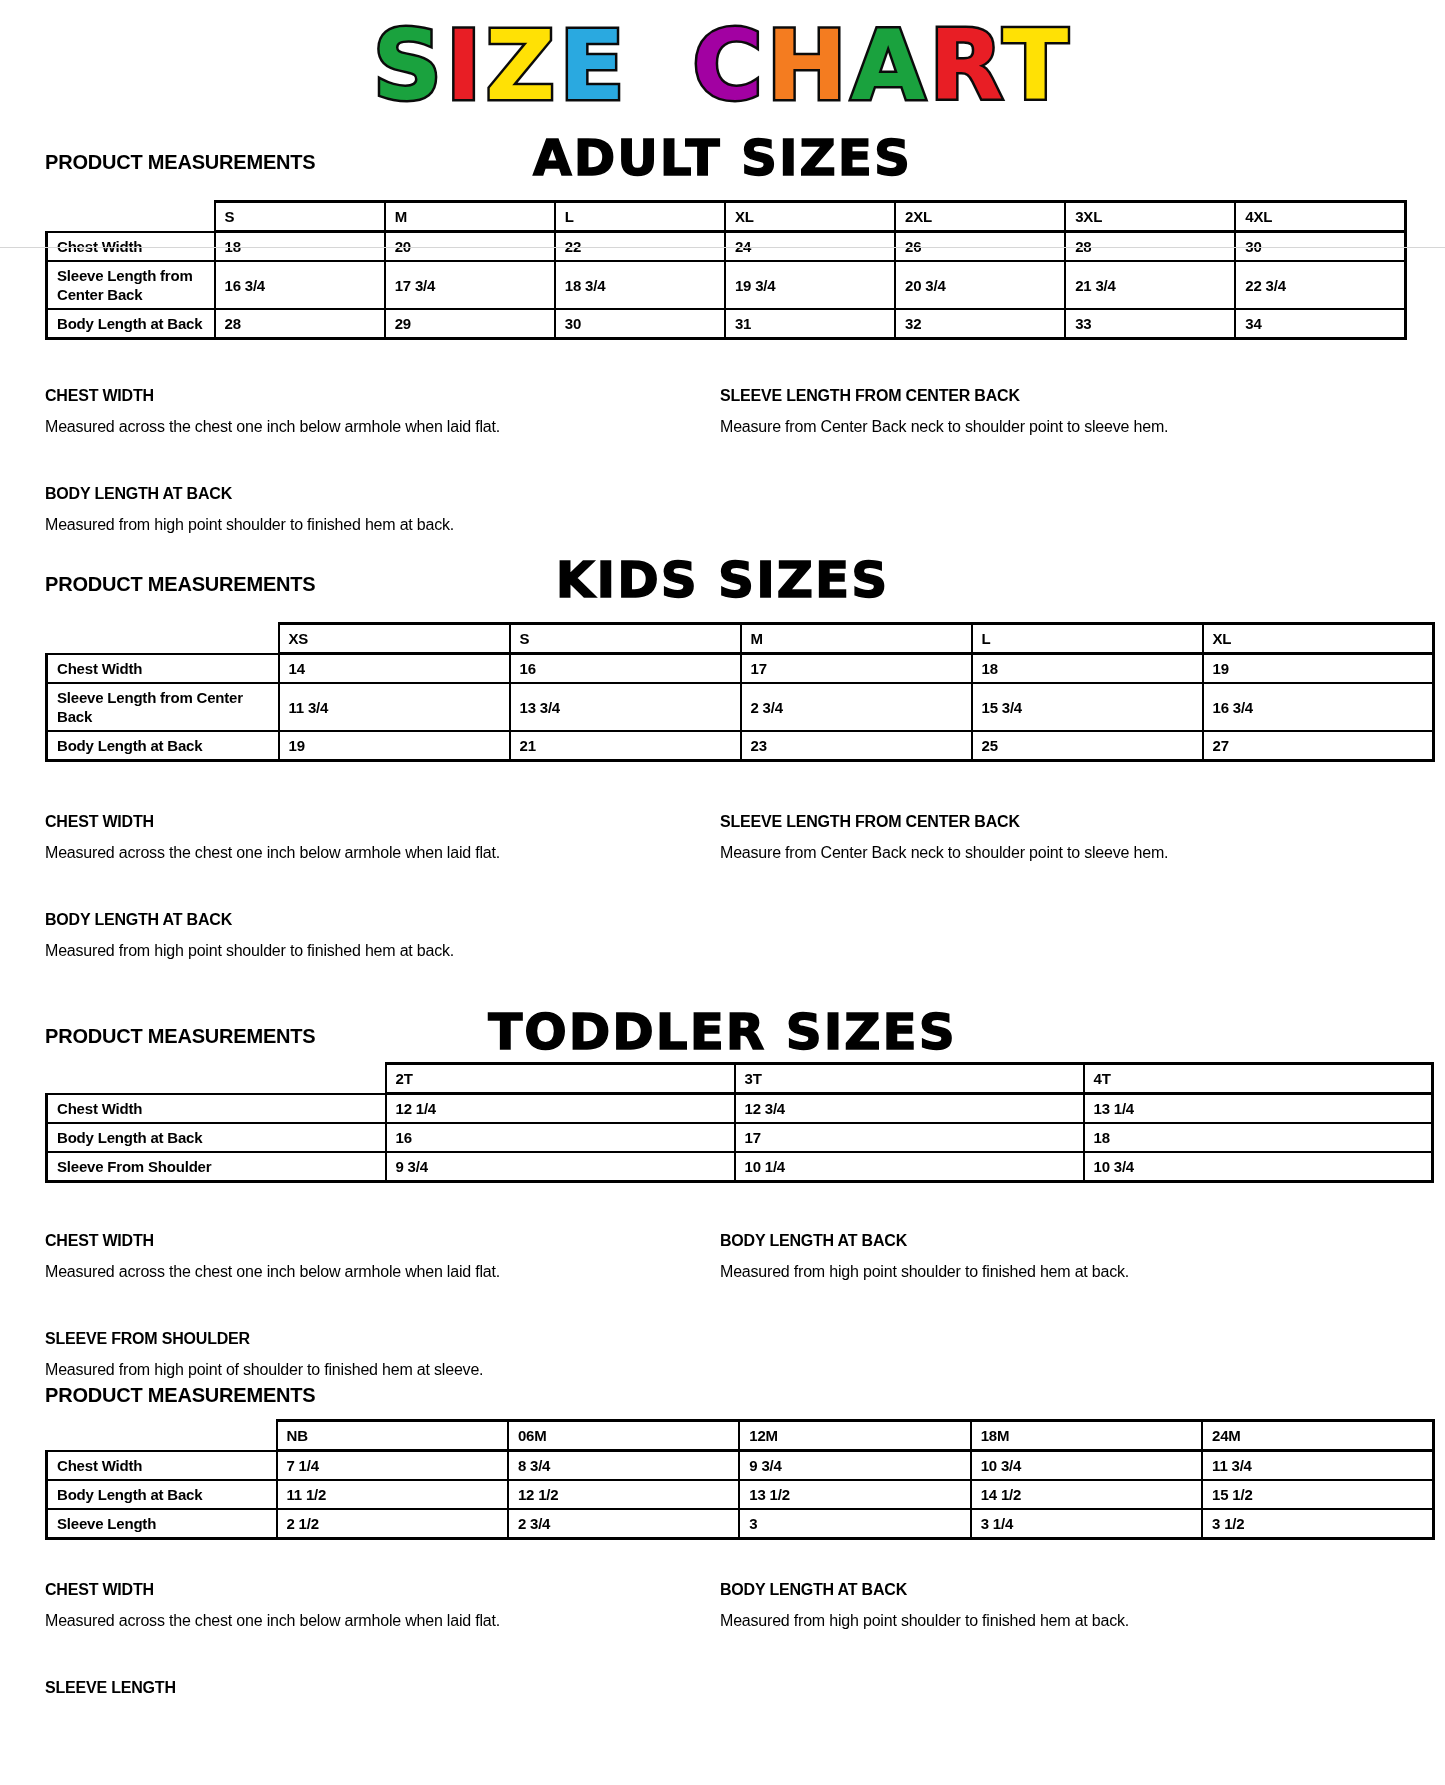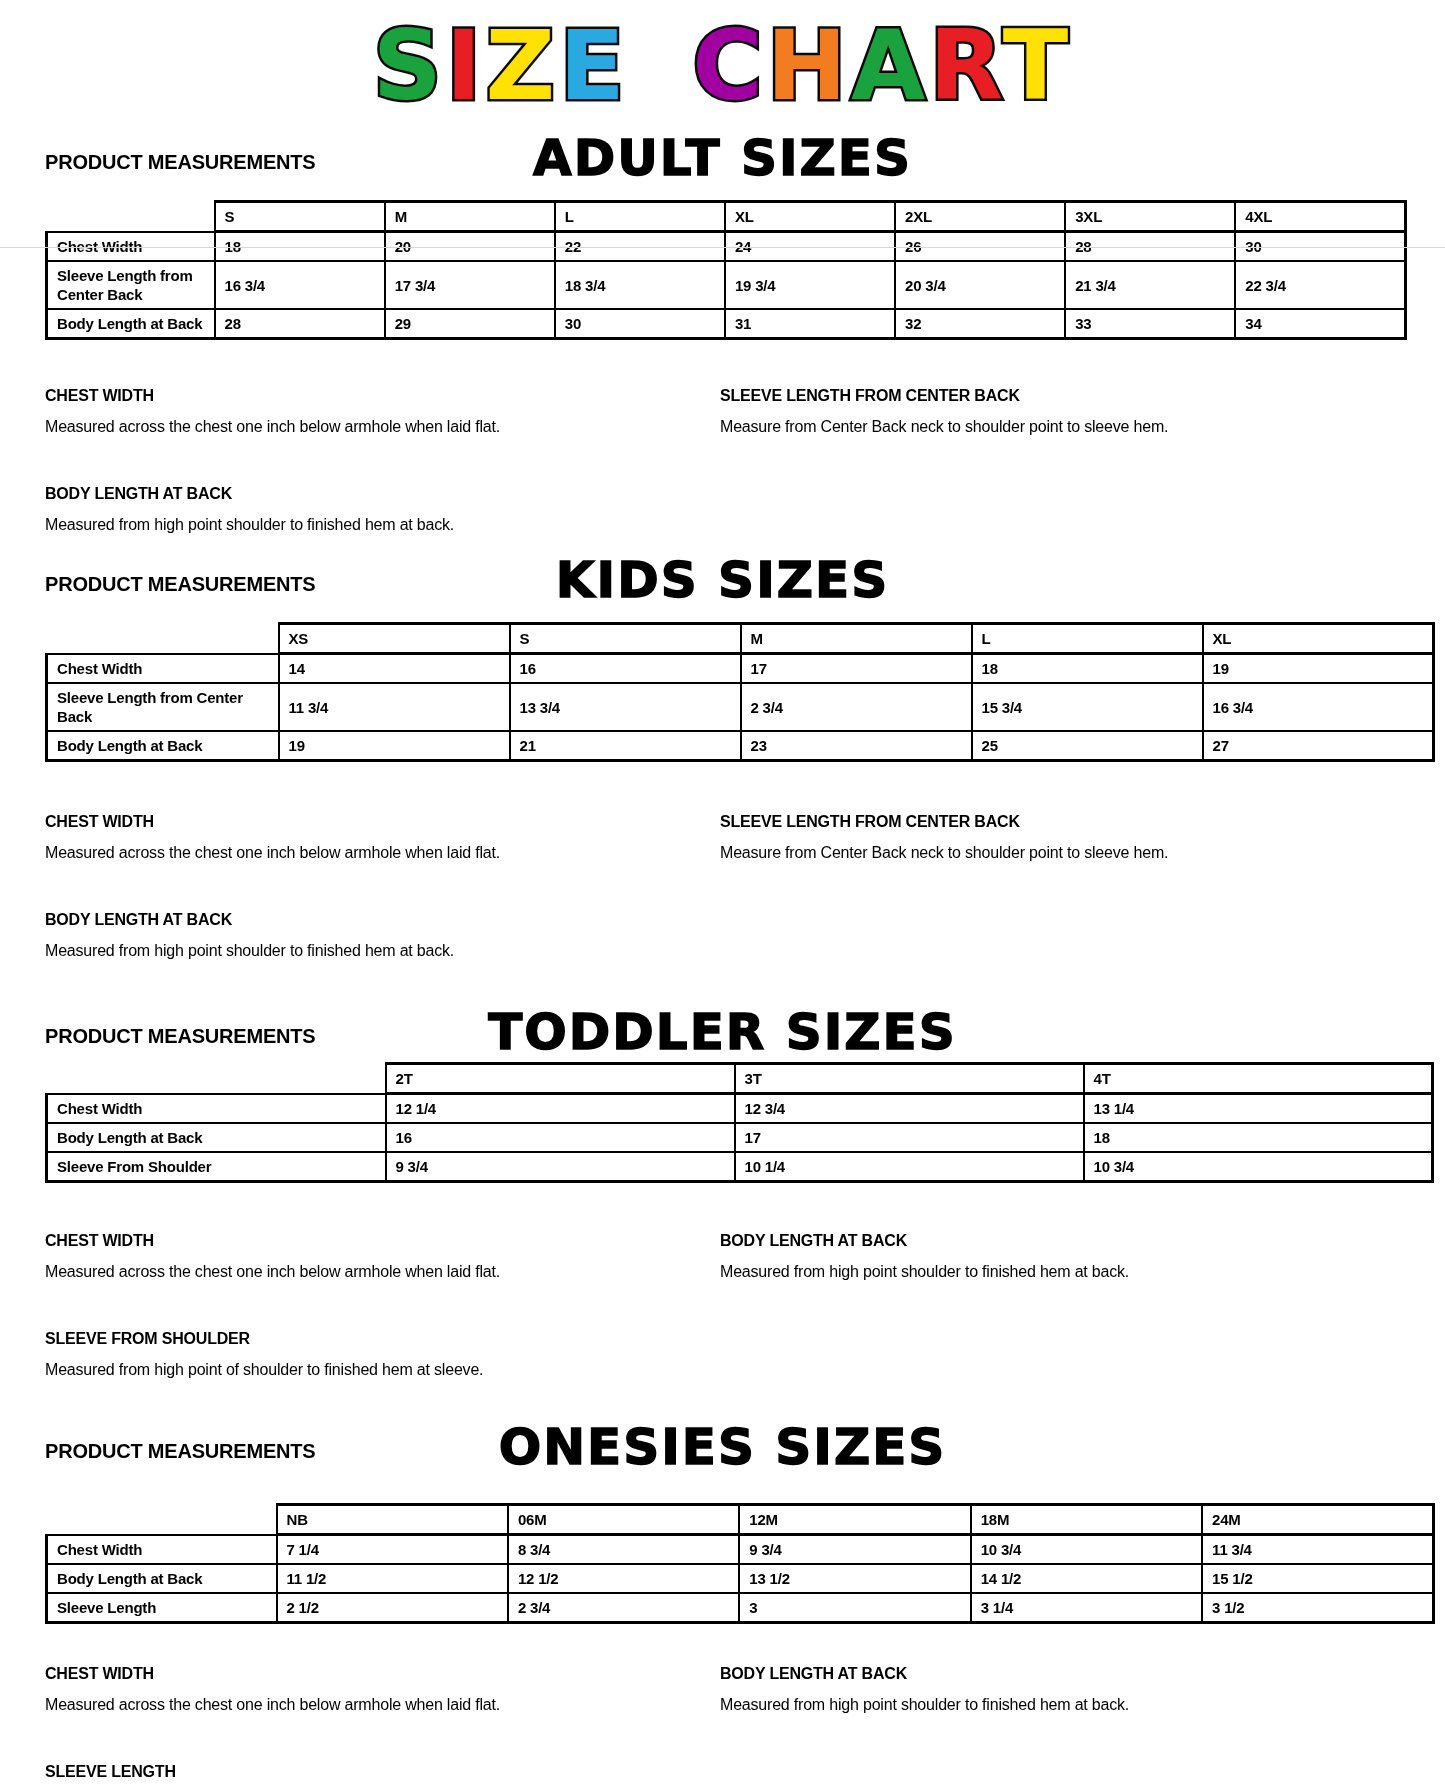--- a/index.html
+++ b/index.html
@@ -257,21 +257,20 @@
       <div class="note">
         <h3>SLEEVE FROM SHOULDER</h3>
         <p>Measured from high point of shoulder to finished hem at sleeve.</p>
       </div>
     </div>
 </section>
 
 <section class="sec-onesies">
   <div class="section-head">
     <span class="eyebrow">PRODUCT MEASUREMENTS</span>
-    <h2 class="section-heading">ONESIES SIZES</h2>
   </div>
   <table class="sizes-table tbl-onesies">
       <thead>
         <tr>
           <td class="corner"></td>
           <th>NB</th>
           <th>06M</th>
           <th>12M</th>
           <th>18M</th>
           <th>24M</th>

